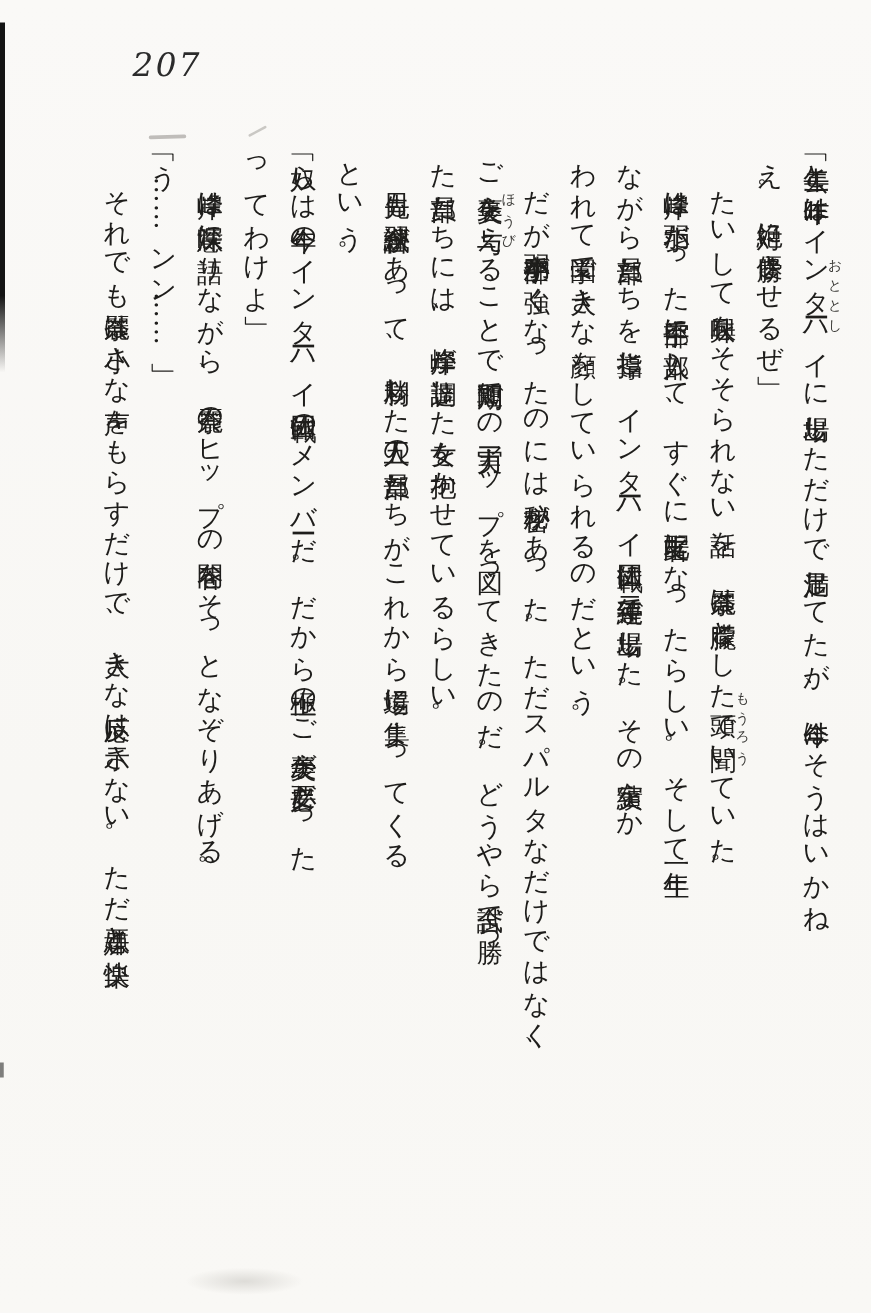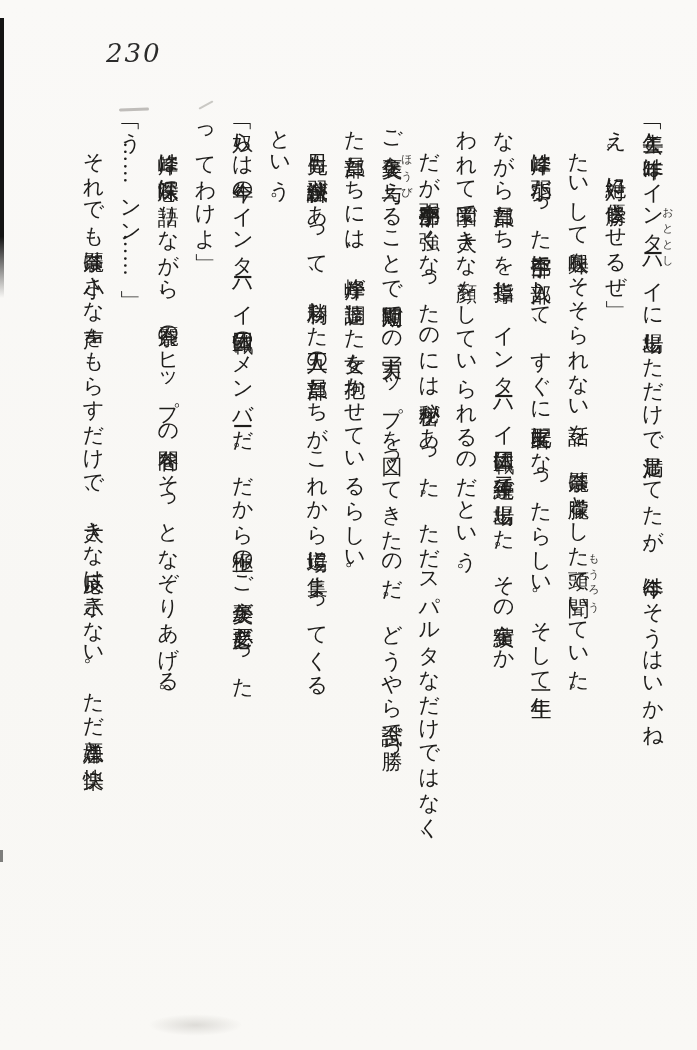--- a/index.html
+++ b/index.html
@@ -75,21 +75,21 @@
   .smudge-bottom {
     left: 148px; top: 1014px; width: 95px; height: 22px;
     background: radial-gradient(ellipse at center, rgba(150,147,140,.28) 0%, rgba(150,147,140,0) 70%);
   }
 </style>
 </head>
 <body>
 
 <div id="book-page">
 
-  <div class="page-number">230</div>
+  <div class="page-number">207</div>
 
   <div class="text-block">
     <div class="text-column">「去年と一昨年はインターハイに出場しただけで満足してたが、今年はそうはいかね</div>
     <div class="text-column">え。絶対に優勝させるぜ」</div>
     <div class="text-column">　たいして興味をそそられない話を、麗奈は朦朧とした頭で聞いていた。</div>
     <div class="text-column">　峰岸は弱小だった空手部に入部して、すぐに支配者になったらしい。そして一年生</div>
     <div class="text-column">ながら部員たちを指導し、インターハイ団体戦に二年連続で出場した。その実績をか</div>
     <div class="text-column">われて学園で大きな顔をしていられるのだという。</div>
     <div class="text-column">　だが弱小空手部が強くなったのには秘密があった。ただスパルタなだけではなく、</div>
     <div class="text-column">ご褒美を与えることで短期間での実力アップを図ってきたのだ。どうやら試合で勝っ</div>

